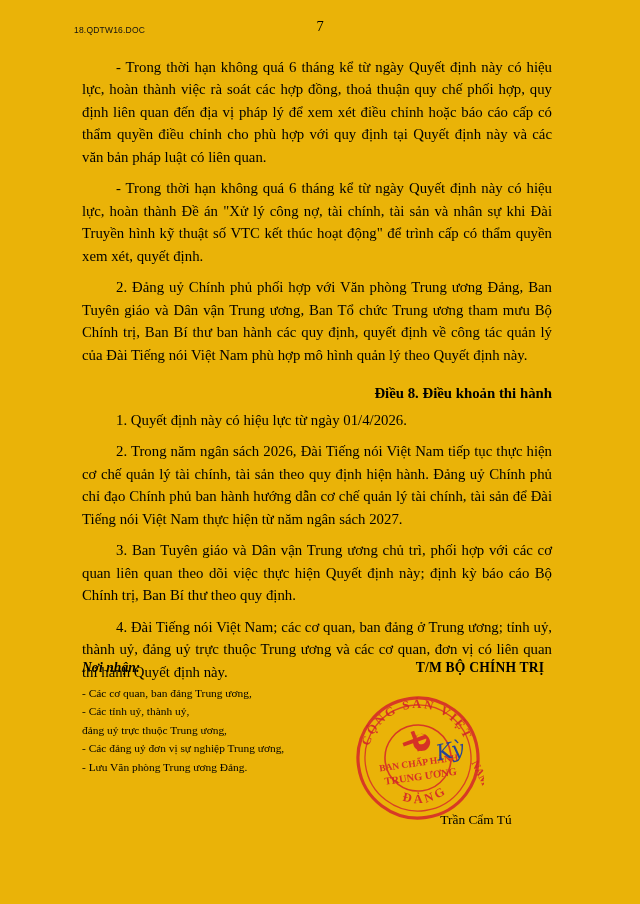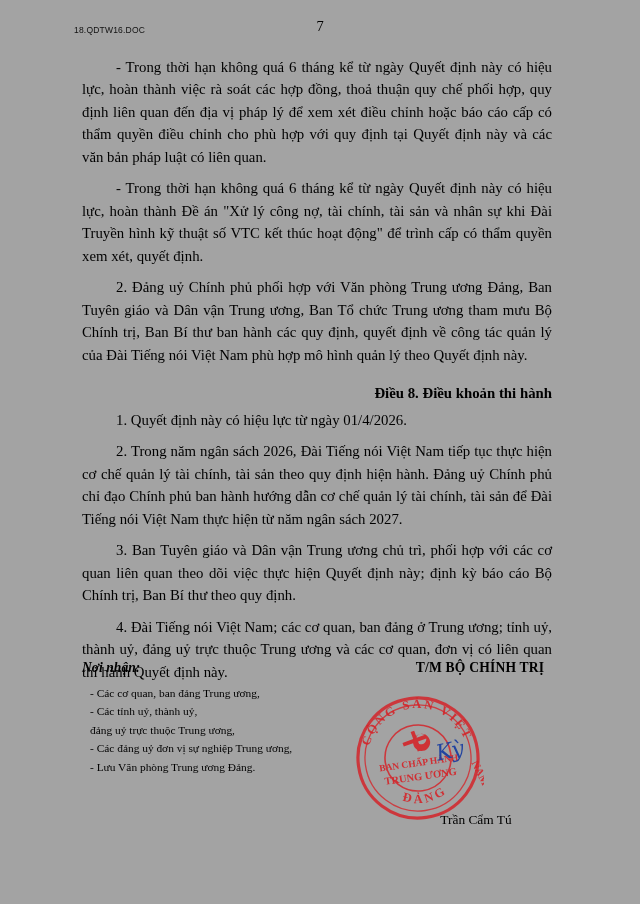--- a/index.html
+++ b/index.html
@@ -13,21 +13,21 @@
     position: relative;
     font-family: "Liberation Serif", serif;
     color: #000000;
     overflow: hidden;
   }
   .page {
     position: absolute;
     inset: 0;
     width: 640px;
     height: 904px;
-    background: #a3a3a3;
+    background: #eab308;
   }
   .doc-code {
     position: absolute;
     left: 74px;
     top: 25px;
     font-family: "Liberation Sans", sans-serif;
     font-size: 8.5px;
     letter-spacing: 0.2px;
     color: #111;
   }
@@ -82,21 +82,21 @@
     width: 260px;
   }
   .recipients-title {
     font-size: 13.6px;
     font-weight: bold;
     font-style: italic;
     margin-bottom: 8px;
   }
   .recipients ul {
     list-style: none;
-    margin: 8px;
+    margin: 0;
     padding: 0;
   }
   .recipients li {
     font-size: 11.4px;
     line-height: 1.62;
     white-space: pre-line;
   }
   .signature {
     position: absolute;
     left: 360px;

